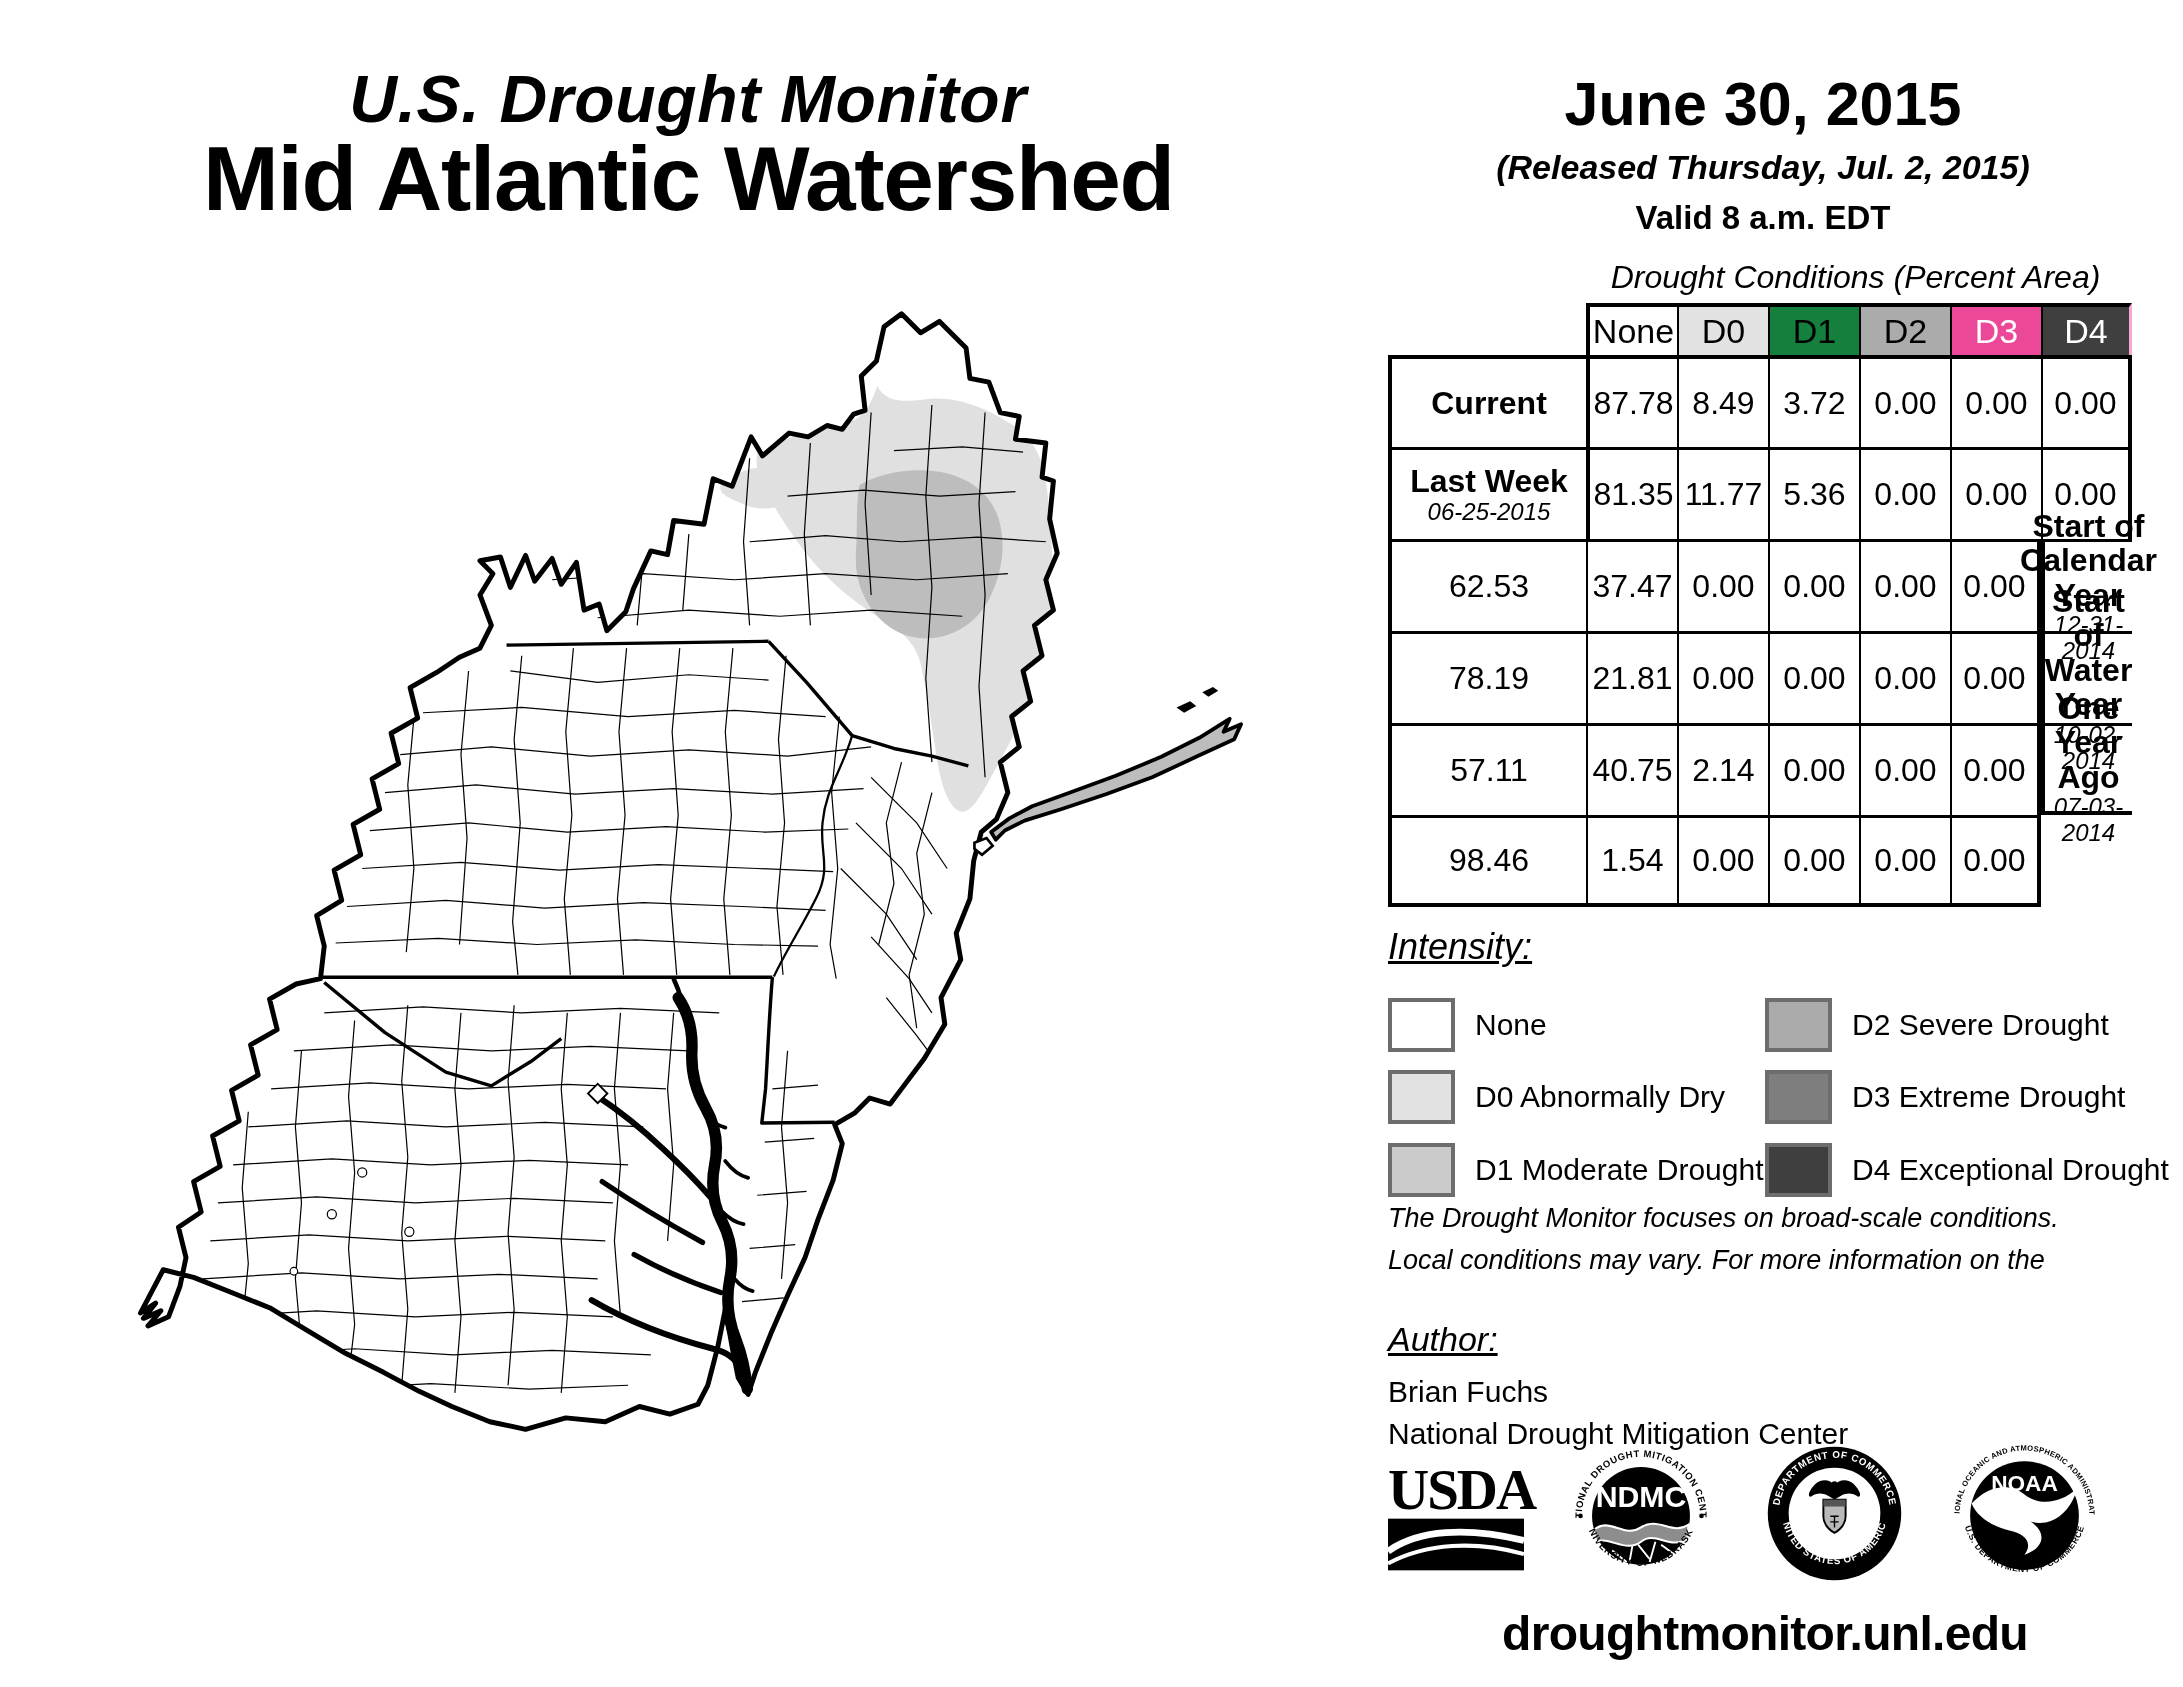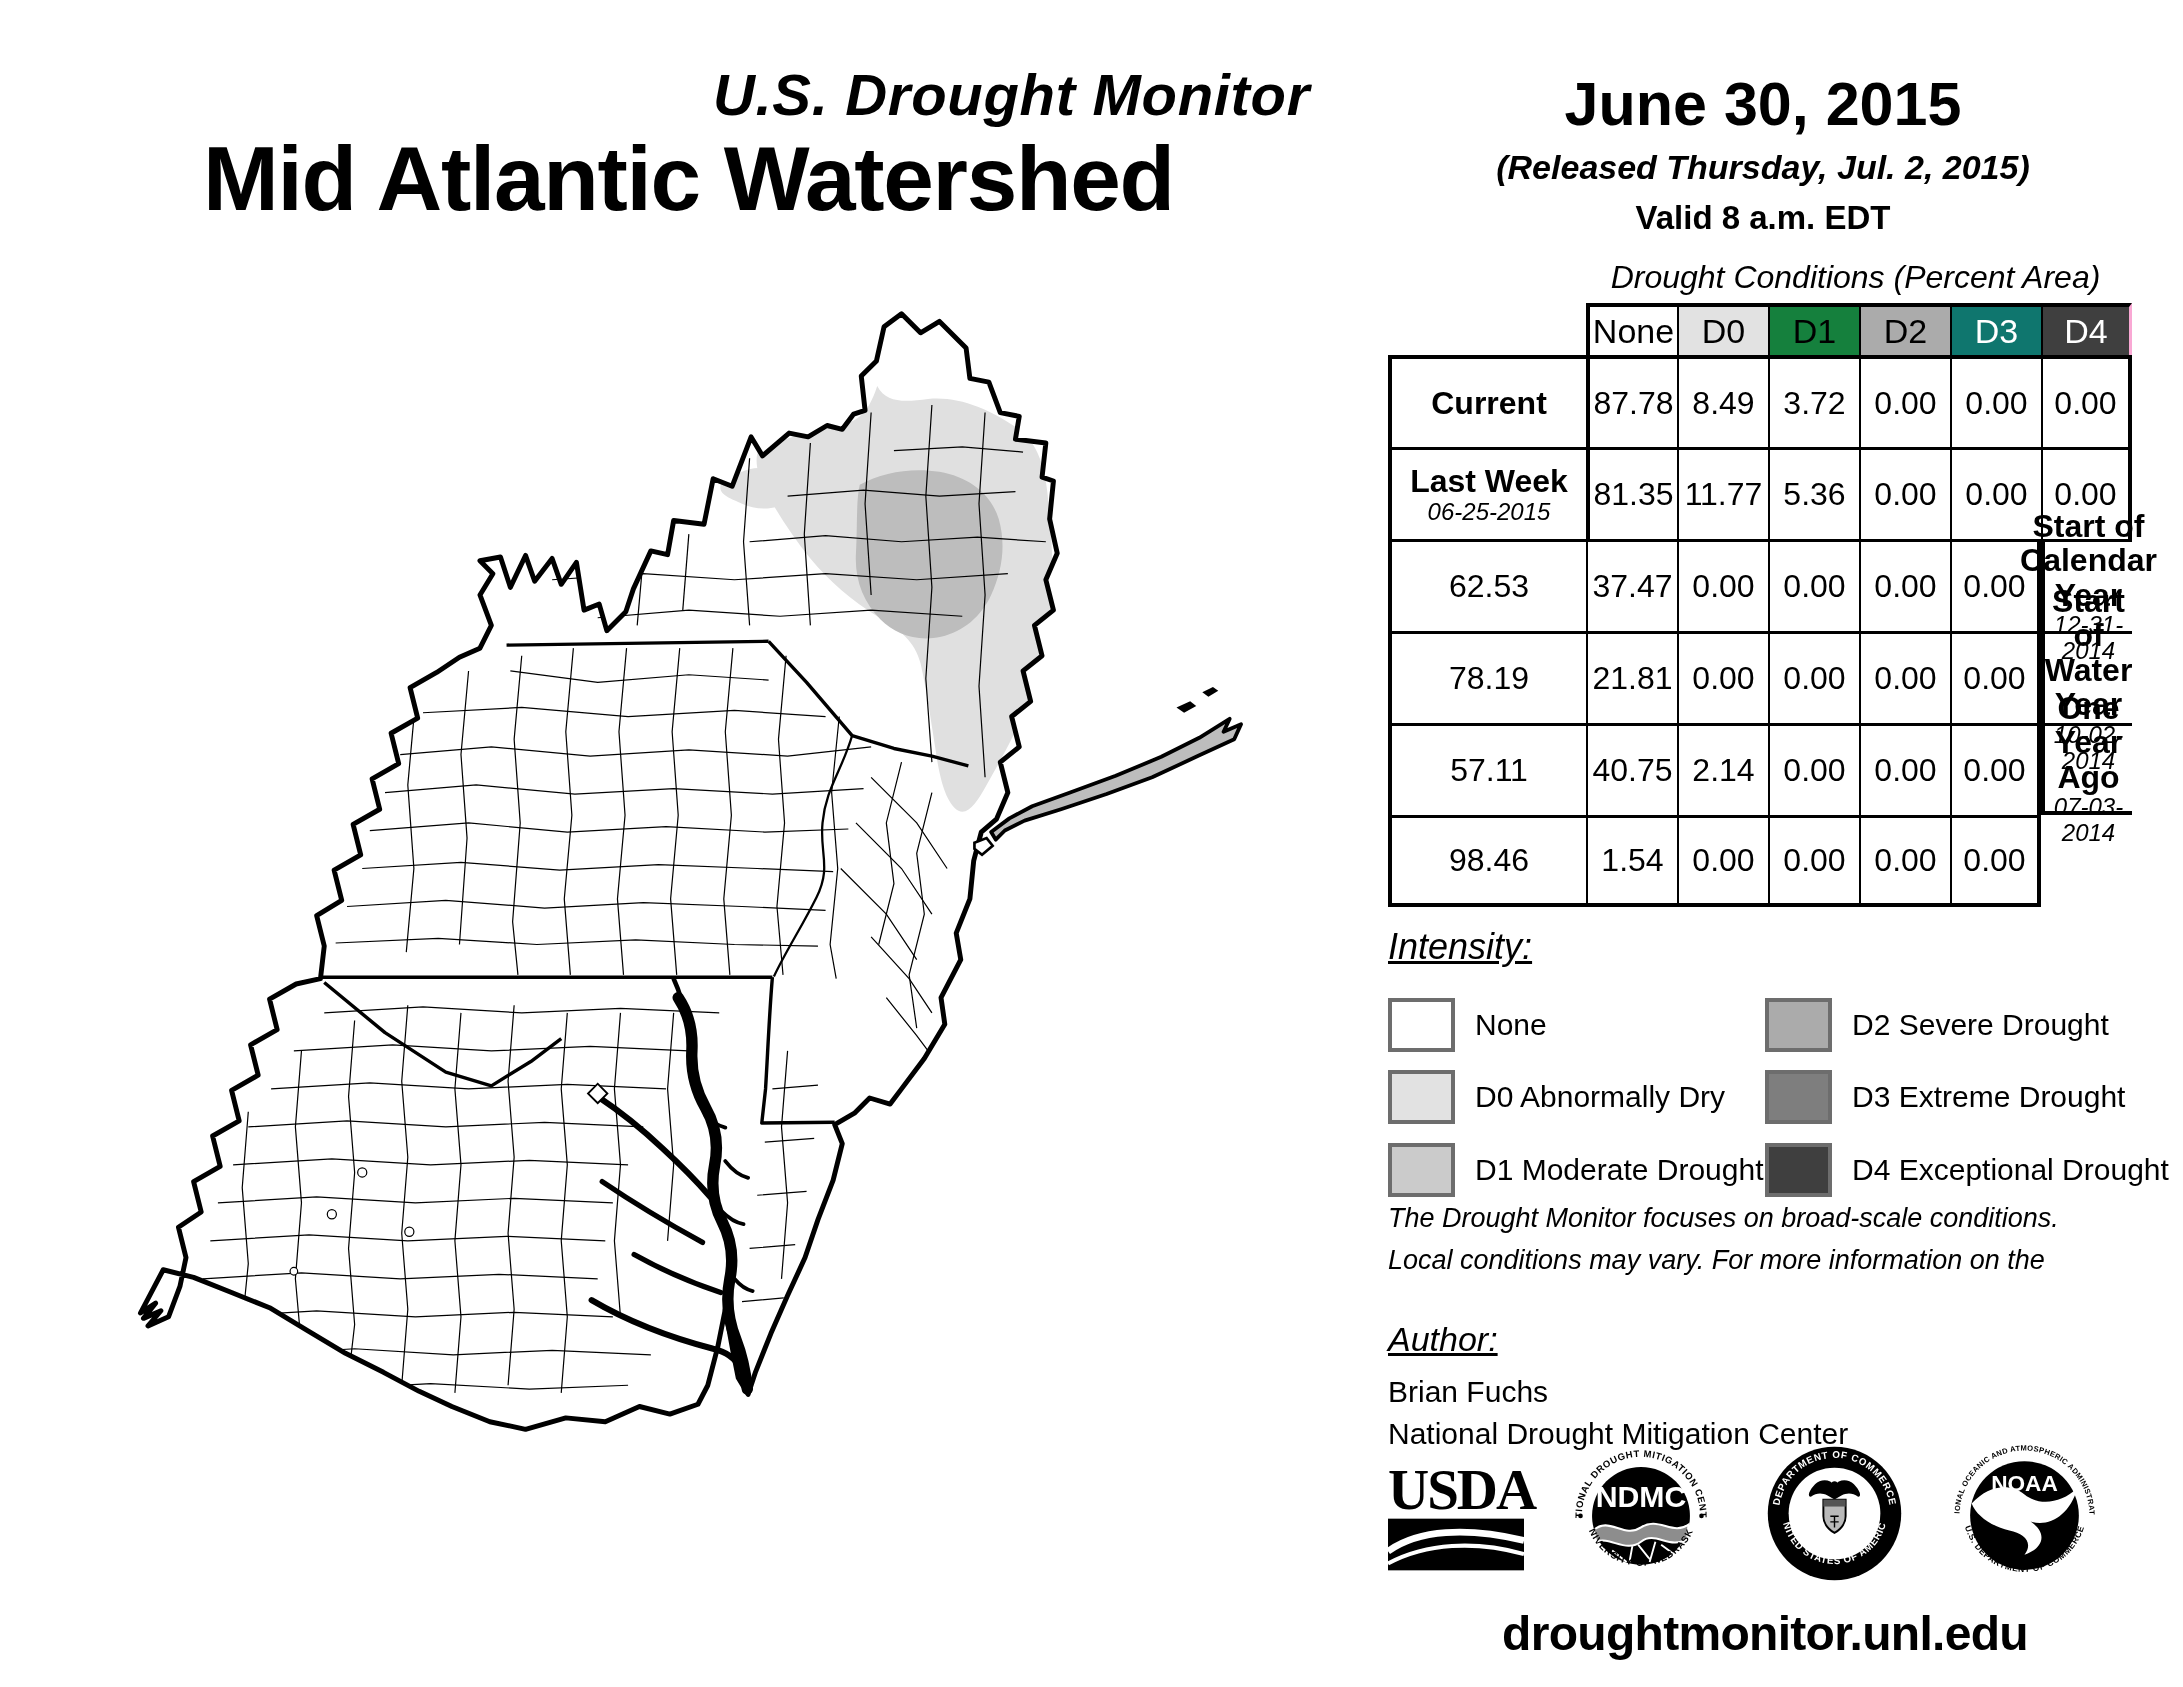--- a/index.html
+++ b/index.html
@@ -1,22 +1,22 @@
 <!DOCTYPE html>
 <html style="font-size:10.6px"><head>
 <meta charset="utf-8">
 <style>
   html,body{margin:0;padding:0;background:#fff;}
   body{width:2183px;height:1687px;position:relative;overflow:hidden;
        font-family:"Liberation Sans", sans-serif;color:#000;}
   .abs{position:absolute;}
 
   
-  .kicker{left:66px;top:61px;width:1244px;text-align:right;
-          font-size:58px;font-weight:bold;font-style:italic;letter-spacing:0.7px;}
+  .kicker{left:66px;top:61px;width:1244px;text-align:center;
+          font-size:66px;font-weight:bold;font-style:italic;letter-spacing:0.7px;}
   .maintitle{left:40px;top:127px;width:1297px;text-align:center;
           font-size:91px;font-weight:bold;letter-spacing:-1.3px;}
 
   
   .dateblock{left:1389px;top:69px;width:748px;text-align:center;}
   .date-main{font-size:61px;font-weight:bold;}
   .date-released{font-size:34px;font-weight:bold;font-style:italic;margin-top:9.3px;}
   .date-valid{font-size:33px;font-weight:bold;margin-top:12px;}
 
   
@@ -79,21 +79,21 @@
 </div>
 
 <div class="abs tbl-caption">Drought Conditions (Percent Area)</div>
 
 <div class="abs tbl">
   <div class="ghost"></div>
   <div class="h cfirst" style="background-color: rgb(255, 255, 255); color: rgb(0, 0, 0);">None</div>
   <div class="h" style="background-color: rgb(226, 226, 226); color: rgb(0, 0, 0);">D0</div>
   <div class="h" style="background-color: #15803d; color: rgb(0, 0, 0);">D1</div>
   <div class="h" style="background-color: rgb(171, 171, 171); color: rgb(0, 0, 0);">D2</div>
-  <div class="h" style="background-color: #0f766e; color: rgb(255, 255, 255);">D3</div>
+  <div class="h" style="background-color: #ec4899; color: rgb(255, 255, 255);">D3</div>
   <div class="h clast" style="background-color: rgb(63, 63, 63); color: rgb(255, 255, 255);">D4</div>
 
   <div class="lab rtop">
       <span class="rl">Current</span>
     </div>
   <div class="v cfirst rtop">87.78</div>
   <div class="v rtop">8.49</div>
   <div class="v rtop">3.72</div>
   <div class="v rtop">0.00</div>
   <div class="v rtop">0.00</div>

